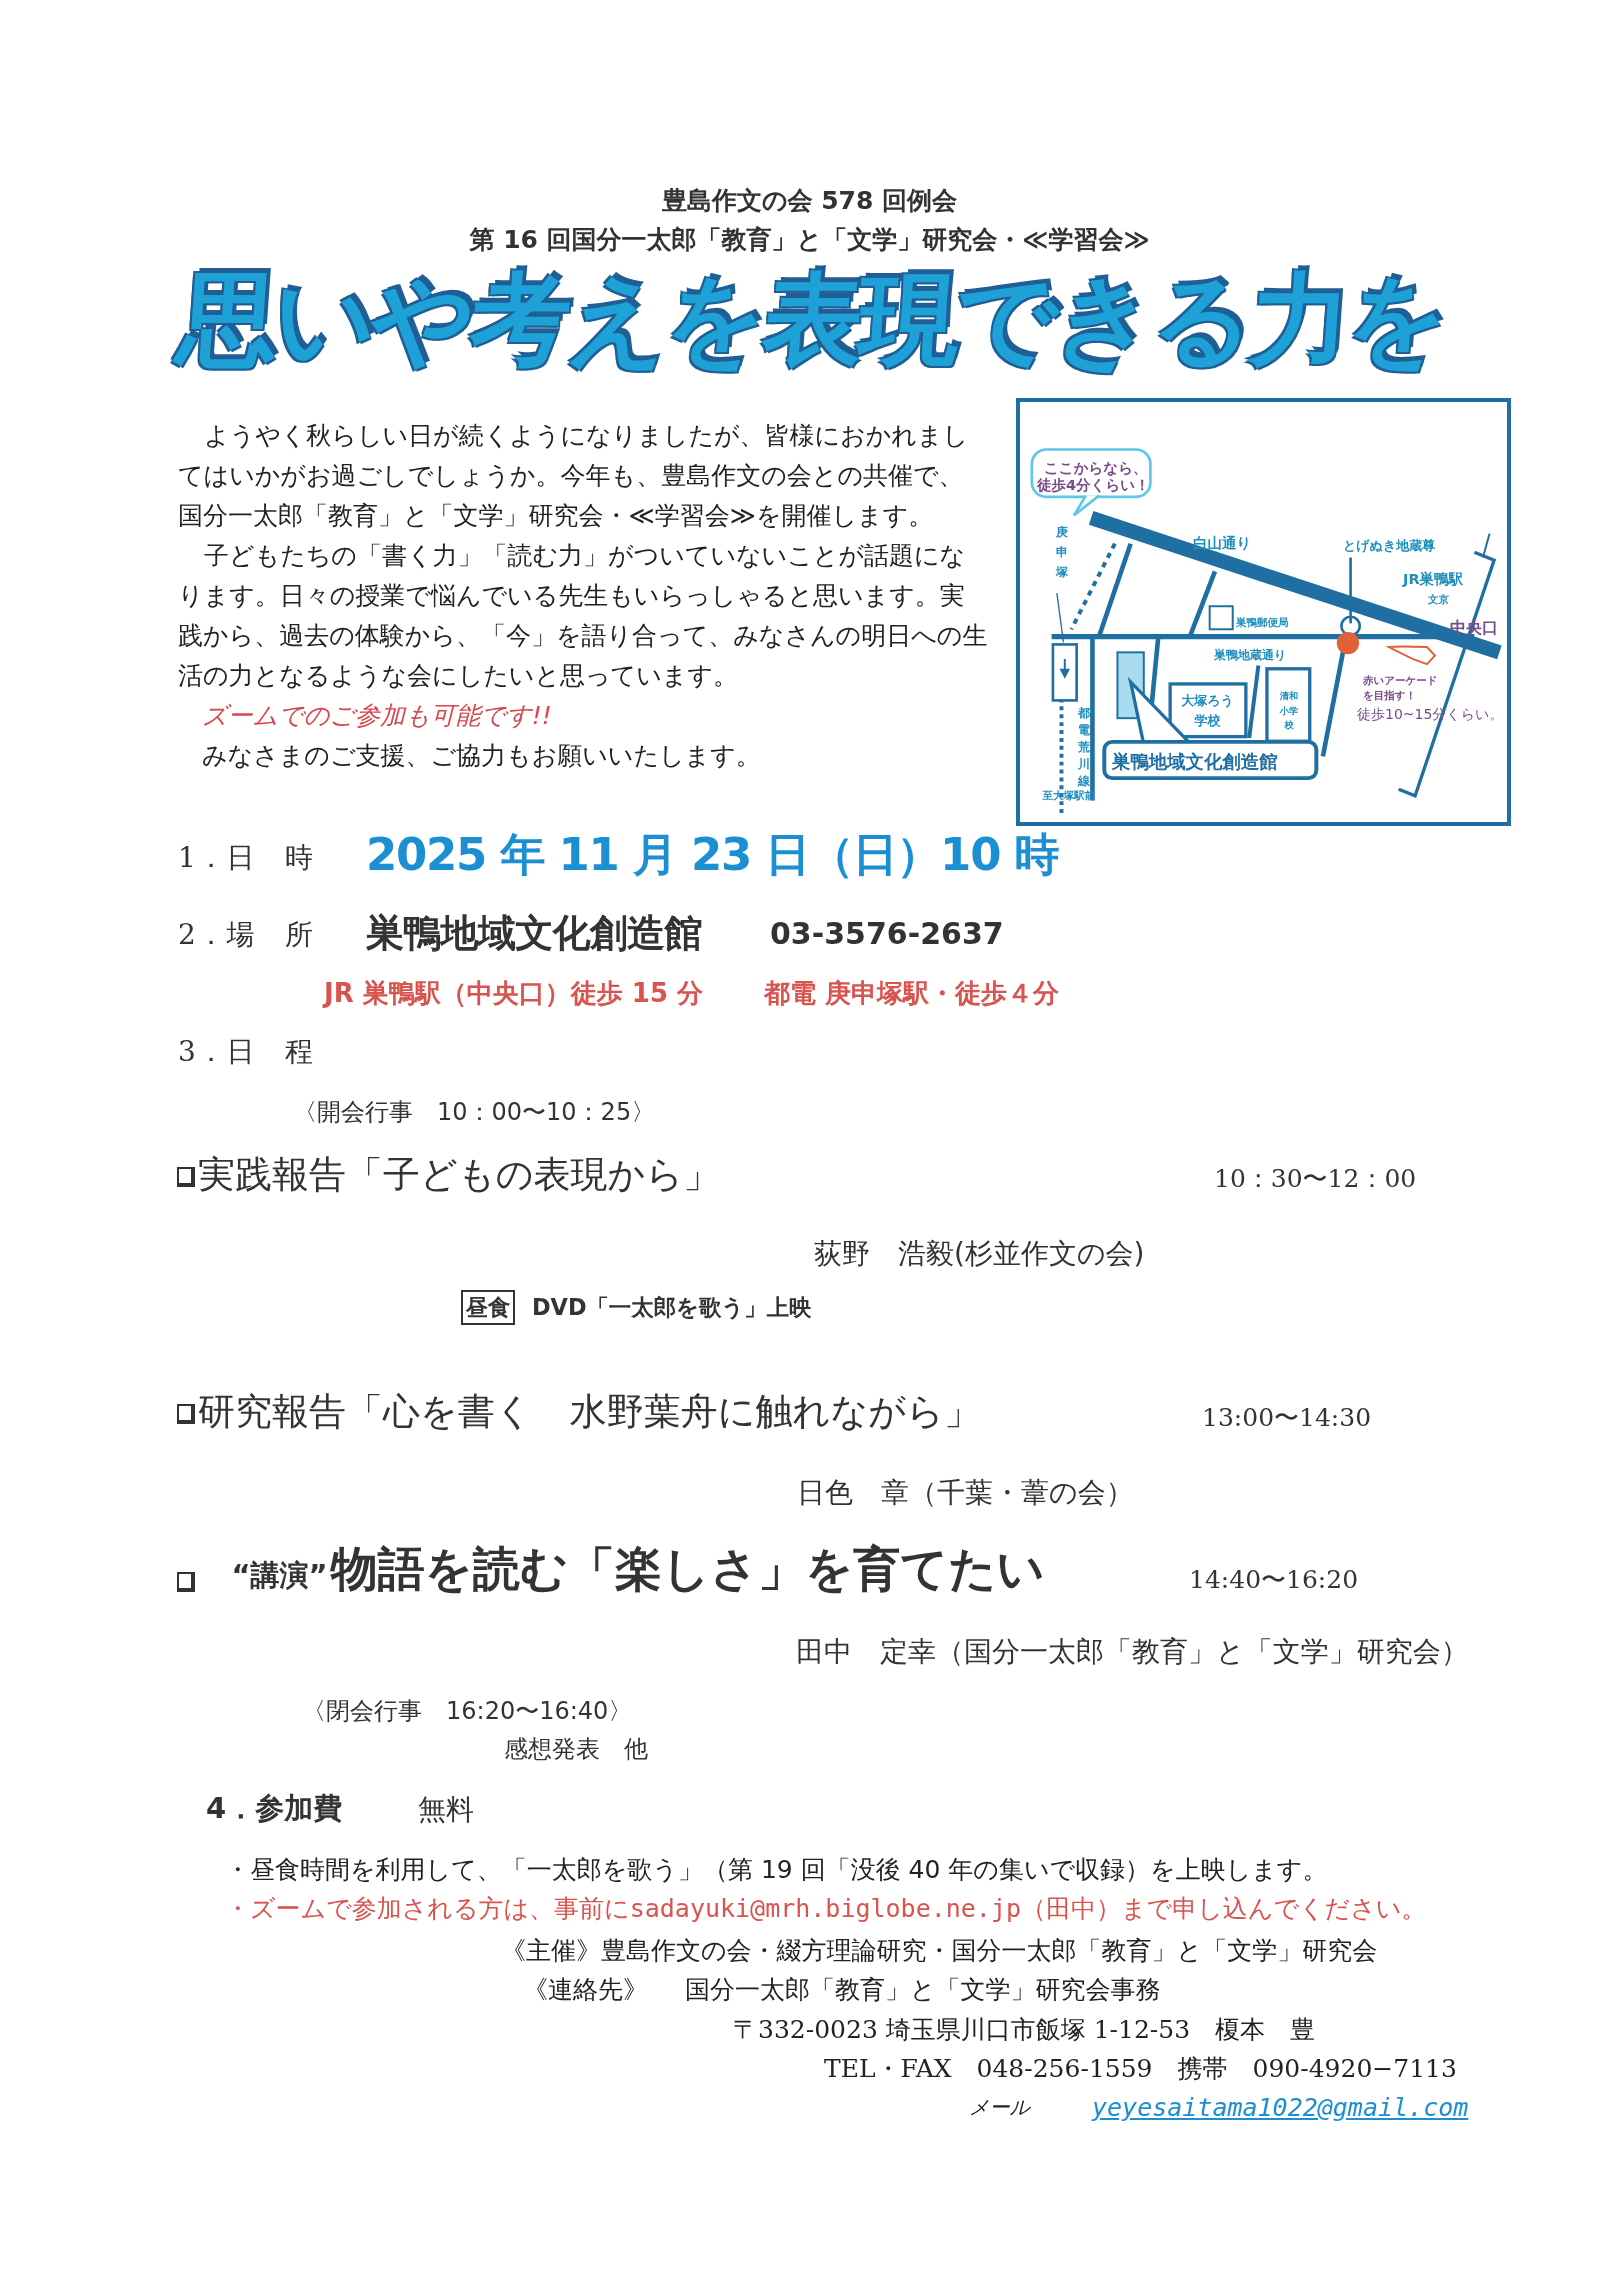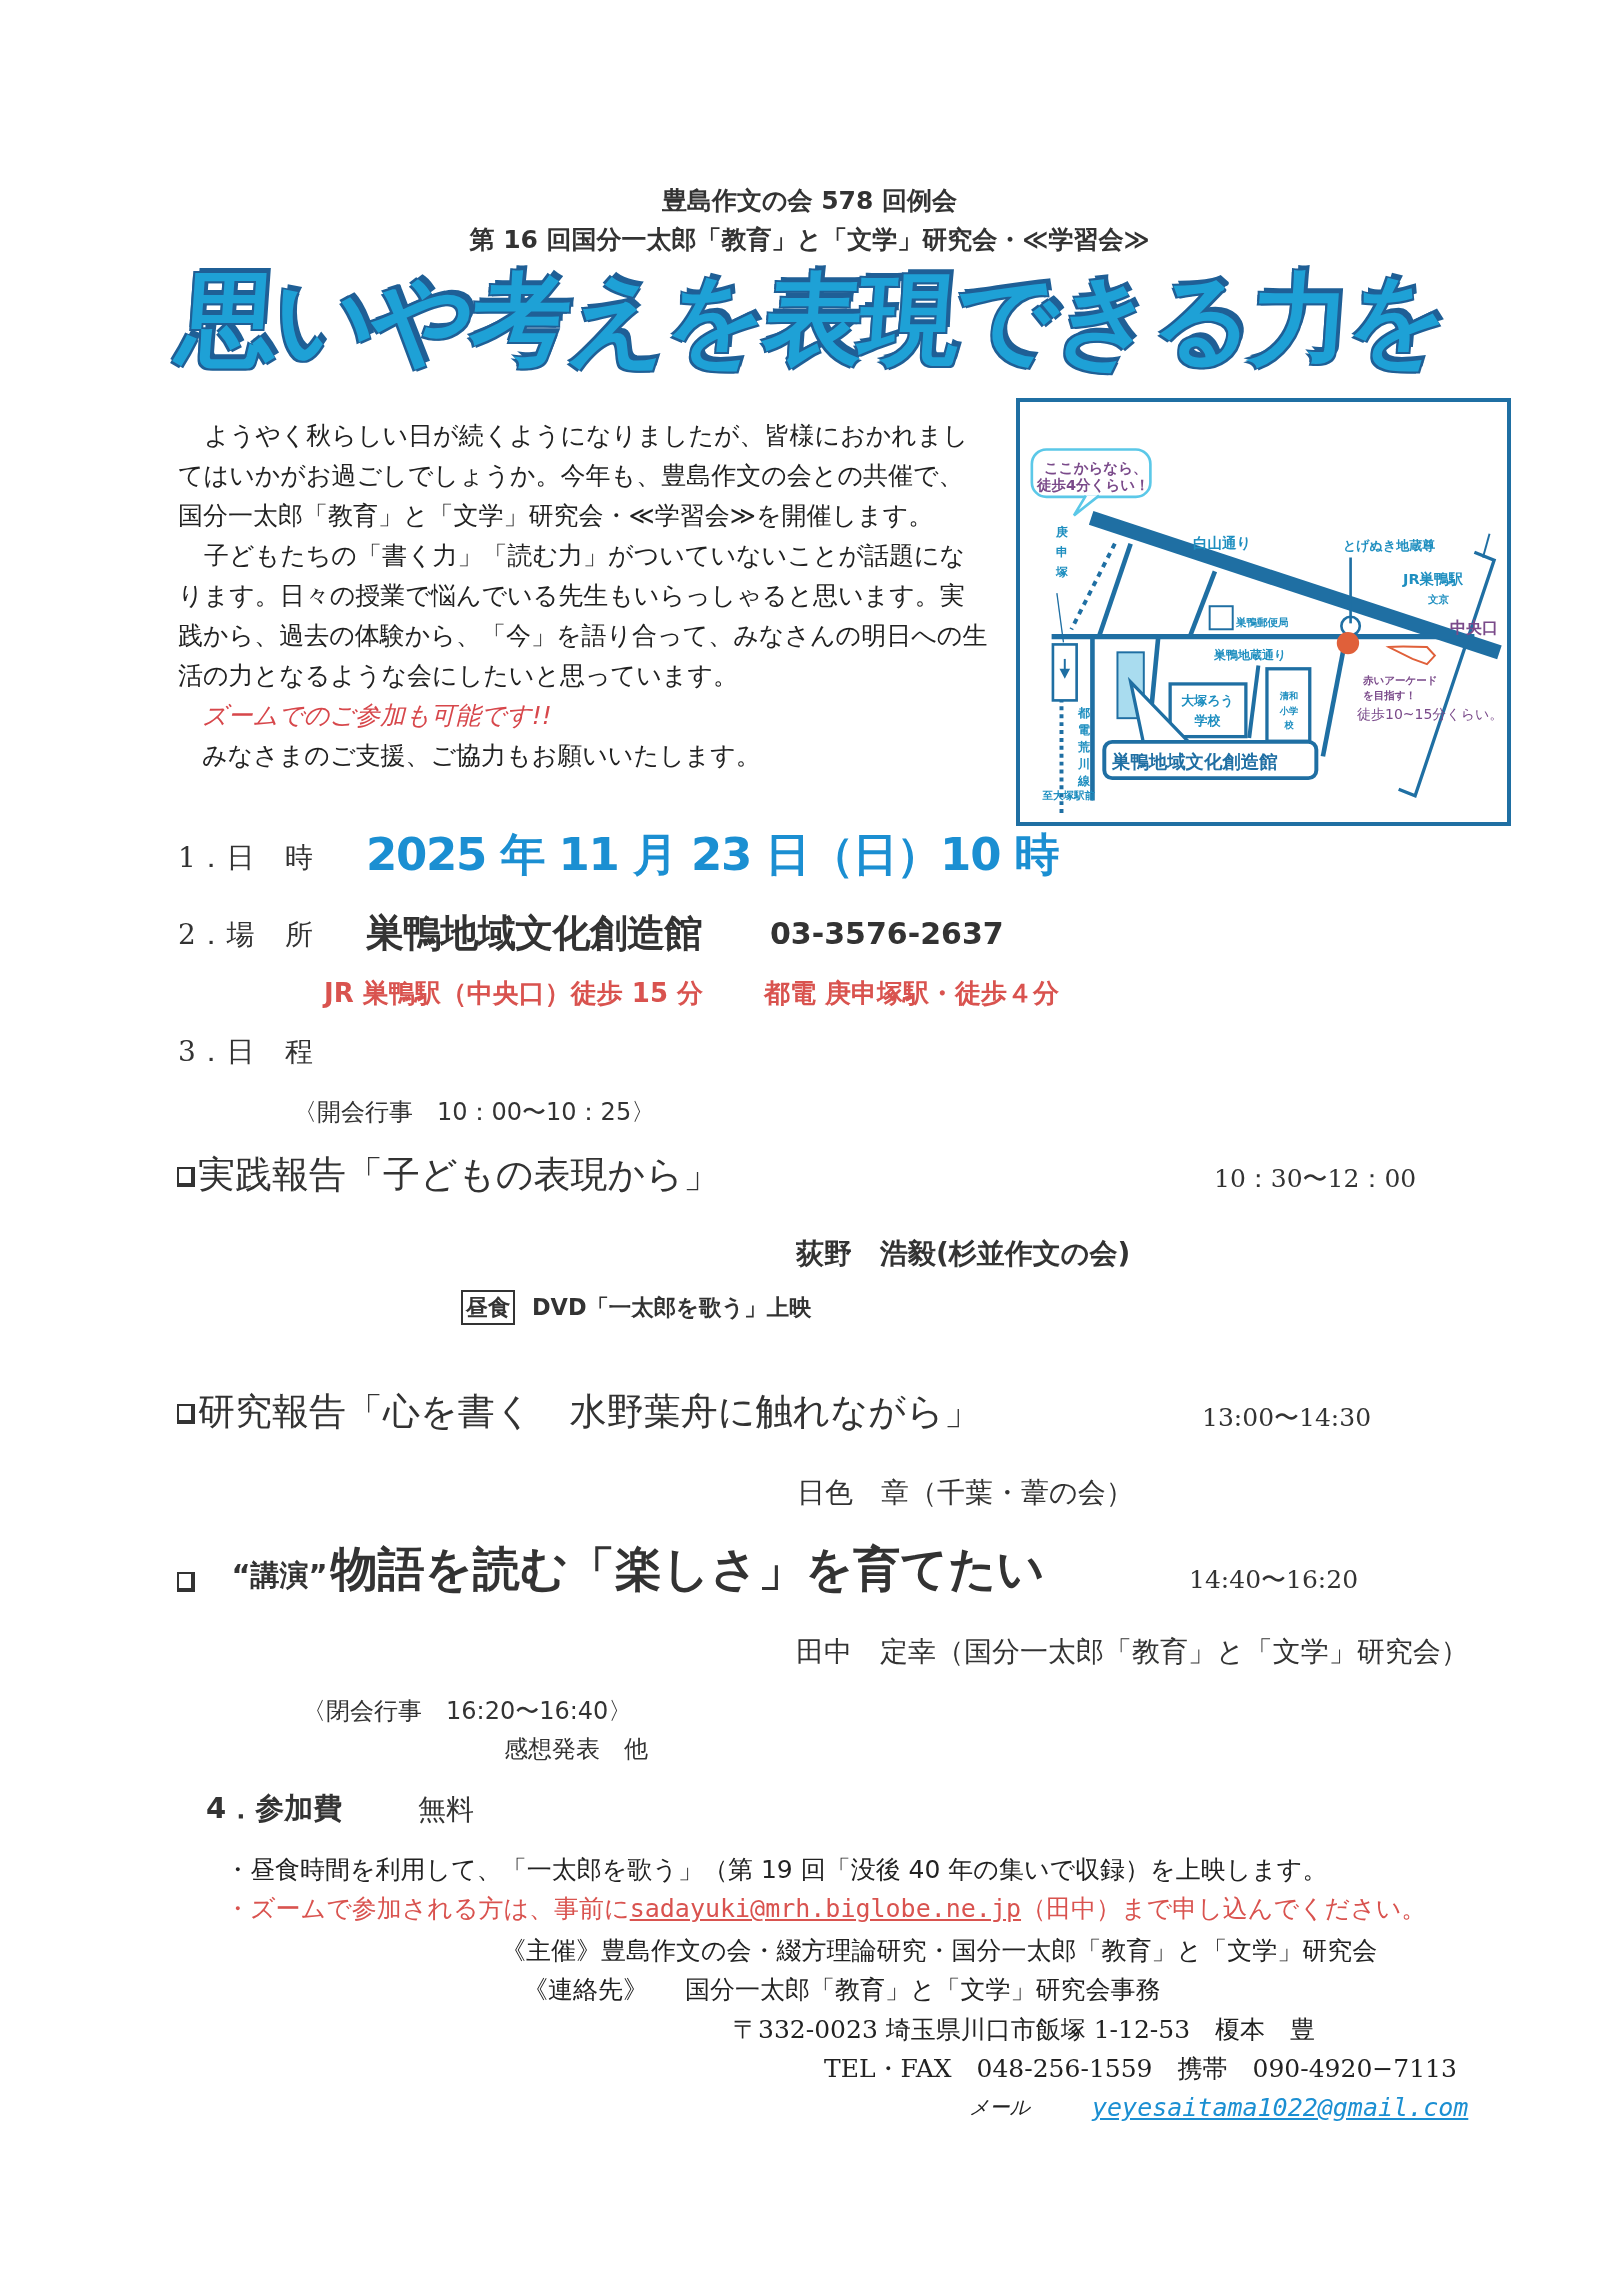--- a/index.html
+++ b/index.html
@@ -70,21 +70,21 @@
     }
     .lunch { font-size: 22.4px; color: #333; font-weight: bold; }
     .lecture-tag { font-size: 29px; font-weight: bold; color: #333; }
     .lecture-title { font-size: 47px; font-weight: bold; color: #333; }
 
     .fee-label { font-size: 29px; font-weight: bold; color: #333; }
     .fee-value { font-size: 28px; color: #333; }
 
     .note { font-size: 25px; color: #222; }
     .note-red { font-size: 25px; color: #d9534f; }
-    .note-red a { color: #d9534f; text-decoration: underline; font-family: "DejaVu Sans Mono", monospace; }
+    .note-red a { color: #d9534f; font-family: "DejaVu Sans Mono", monospace; }
 
     .footer { font-size: 25px; color: #222; }
     .footer-mono { font-family: "DejaVu Serif", serif; }
     .email-link { color: #1b8fd2; text-decoration: underline; font-family: "DejaVu Sans Mono", monospace; font-size: 25px; }
   </style>
 </head>
 <body>
 
 <div class="abs org-line" style="top:184px;">豊島作文の会 578 回例会</div>
 <div class="abs org-line" style="top:223px;">第 16 回国分一太郎「教育」と「文学」研究会・≪学習会≫</div>
@@ -191,21 +191,21 @@
 <div class="abs access" style="left:324px;top:976px;">JR 巣鴨駅（中央口）徒歩 15 分</div>
 <div class="abs access" style="left:764px;top:976px;">都電 庚申塚駅・徒歩４分</div>
 
 <div class="abs sec-label" style="left:178px;top:1033px;">3．日　程</div>
 <div class="abs sched-small" style="left:293px;top:1096px;">〈開会行事　10：00〜10：25〉</div>
 
 <div class="abs sched-title" style="left:177px;top:1150px;">
   <span class="checkbox"></span><span>実践報告「子どもの表現から」</span>
 </div>
 <div class="abs sched-time" style="left:1214px;top:1162px;">10：30〜12：00</div>
-<div class="abs presenter" style="left:796px;top:1235px;font-weight:bold;">荻野　浩毅(杉並作文の会)</div>
+<div class="abs presenter" style="left:814px;top:1235px;">荻野　浩毅(杉並作文の会)</div>
 <div class="abs lunch" style="left:461px;top:1290px;">
   <span class="lunch-box">昼食</span><span>DVD「一太郎を歌う」上映</span>
 </div>
 
 <div class="abs sched-title" style="left:177px;top:1387px;">
   <span class="checkbox"></span><span>研究報告「心を書く　水野葉舟に触れながら」</span>
 </div>
 <div class="abs sched-time" style="left:1202px;top:1401px;">13:00〜14:30</div>
 <div class="abs presenter" style="left:797px;top:1474px;">日色　章（千葉・葦の会）</div>
 

